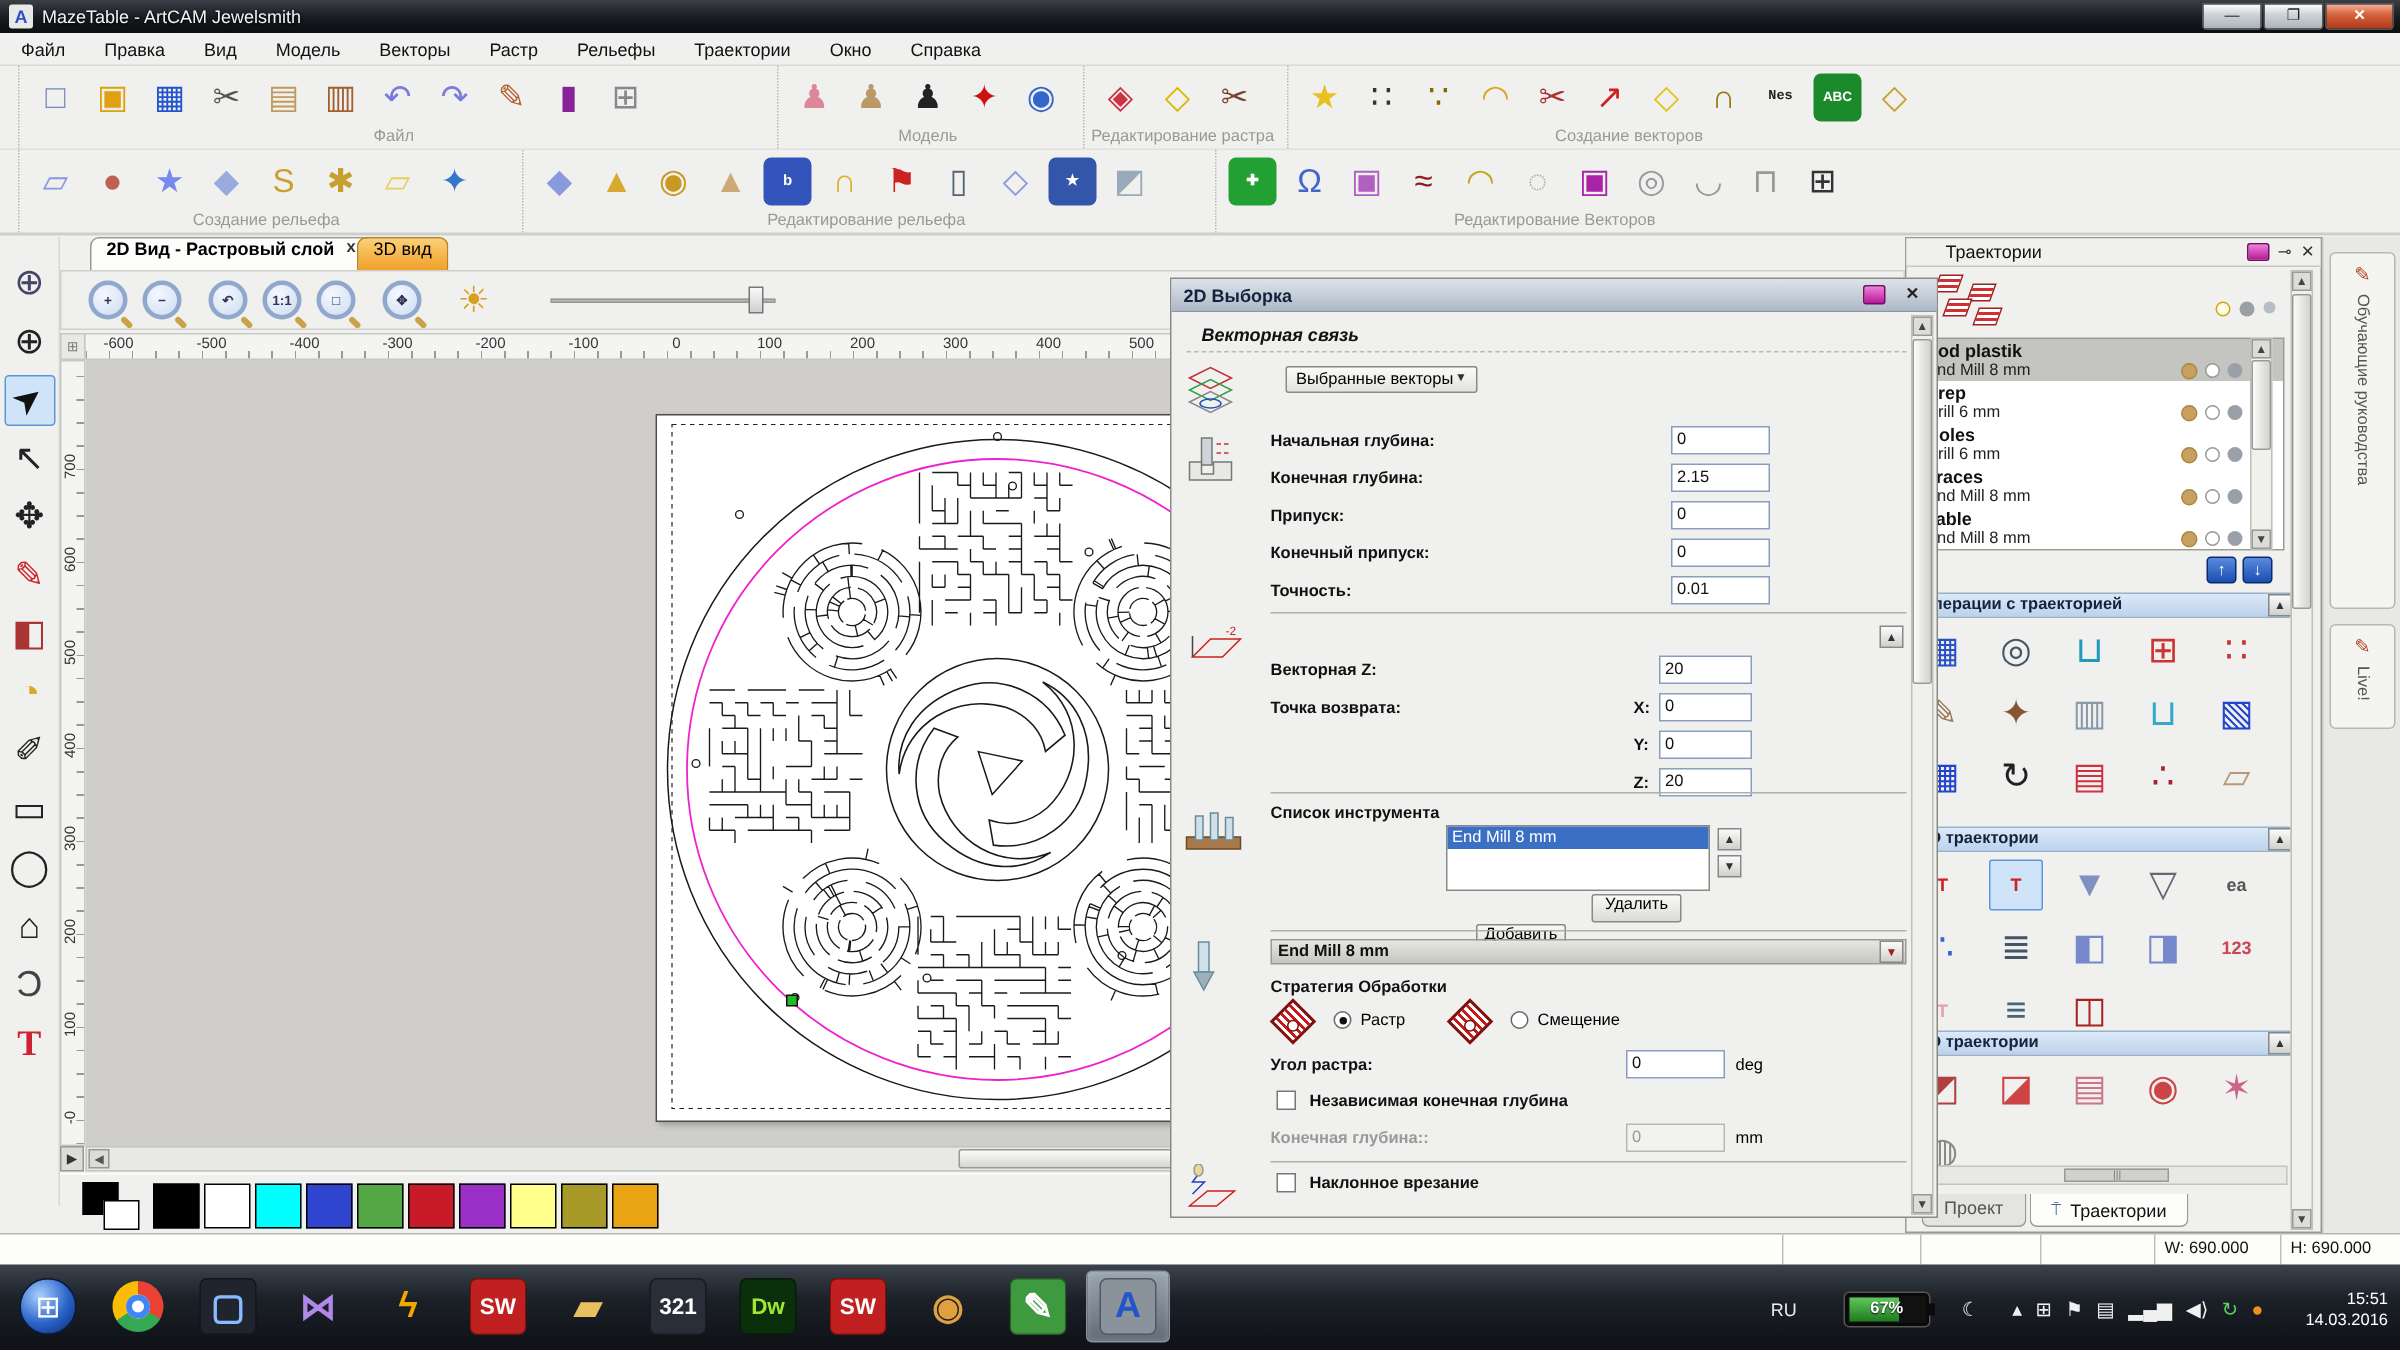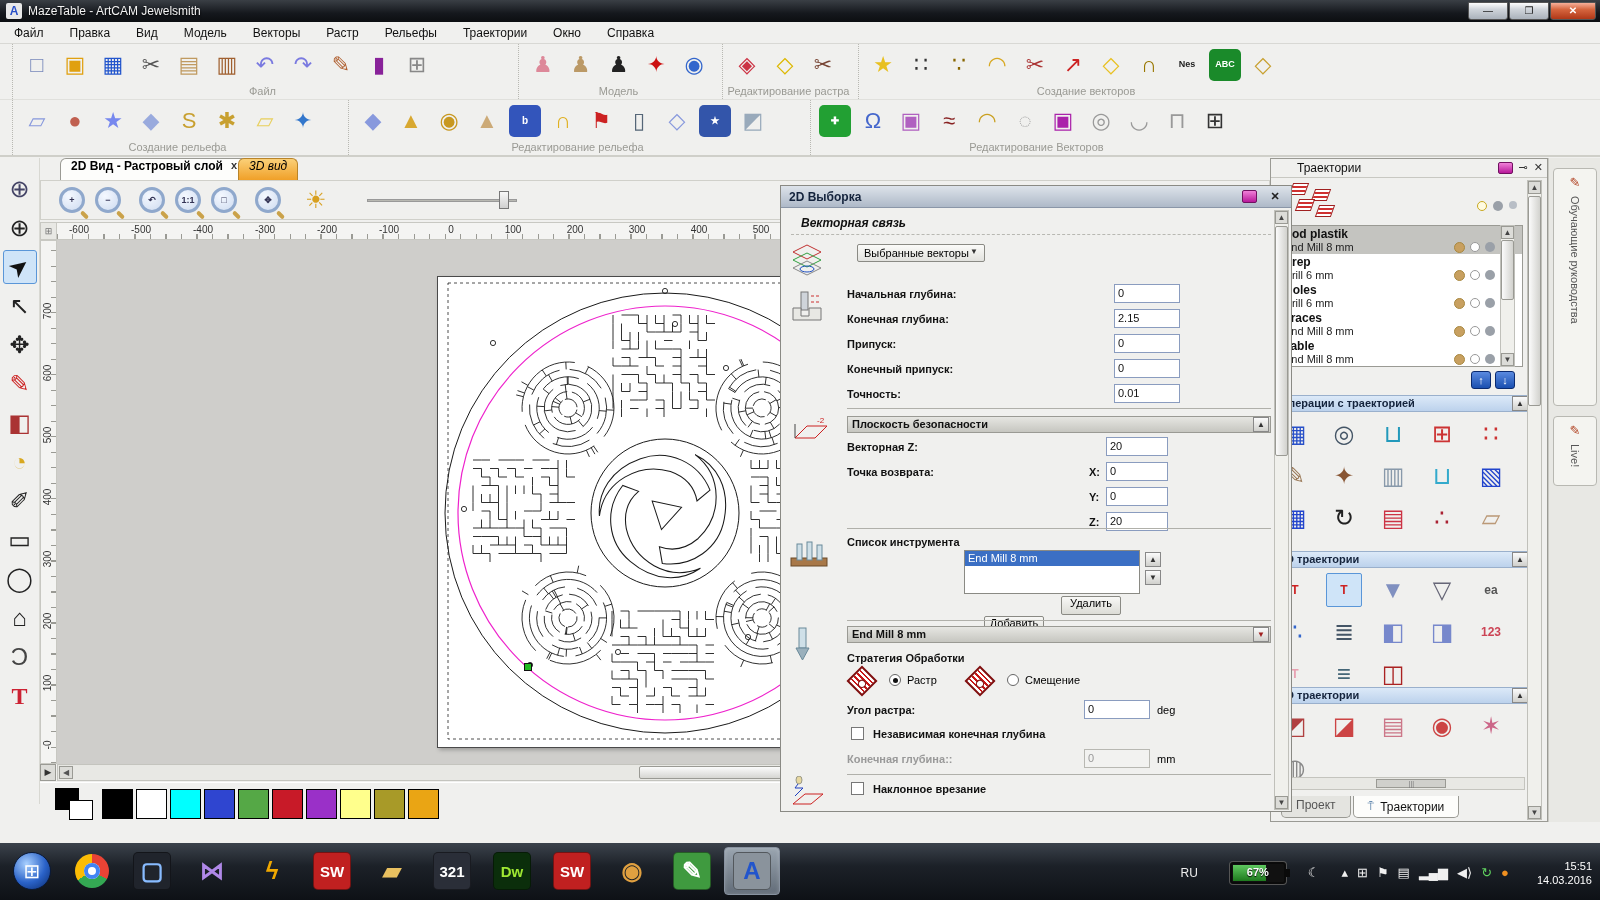--- a/index.html
+++ b/index.html
@@ -27,21 +27,21 @@
   .rgroup .icons { display:flex; align-items:center; gap:6px; padding:3px 8px 0 8px; height:38px; }
   .rgroup .glabel { position:absolute; bottom:2px; left:0; right:0; text-align:center; font-size:11px; color:#9a9a94; }
   .ricon { width:32px; height:32px; display:flex; align-items:center; justify-content:center; border-radius:3px; }
   .ricon span { font-size:22px; line-height:1; }
   .ricon.tile span { font-size:10px; font-weight:bold; }
 
   
   #tabrow { left:56px; top:158px; width:1214px; height:22px; z-index:40; }
   .vtab { position:absolute; top:0; height:22px; border:1px solid #9a9a94; border-bottom:none; border-radius:6px 6px 0 0; display:flex; align-items:flex-start; padding:0 10px; font-size:12px; gap:8px; }
   .vtab.active { background:#fdfdfb; font-weight:bold; }
-  .vtab.orange { background:linear-gradient(#fbd078,#f0a028); border-color:#b8842a;font-style:italic; }
+  .vtab.orange { background:linear-gradient(#fbd078,#f0a028); border-color:#b8842a; }
   .tabclose { font-size:11px; font-weight:bold; color:#333; }
 
   
   #viewbar { left:40px; top:180px; width:1230px; height:40px; background:#f0f0ee; border:1px solid #d0d0ca; z-index:39; display:flex; align-items:center; gap:10px; padding-left:18px; }
   .mag { width:26px; height:26px; border-radius:50%; border:3px solid #8fa8cc; background:radial-gradient(circle at 35% 30%, #f4f8ff, #cfdcf0); position:relative; display:flex; align-items:center; justify-content:center; font-size:9px; font-weight:bold; color:#335; }
   .mag::after { content:""; position:absolute; right:-7px; bottom:-7px; width:9px; height:4px; background:#caa24a; transform:rotate(45deg); border-radius:2px; }
   #slider { position:relative; width:150px; height:20px; margin-left:30px; }
   #slider .track { position:absolute; left:0; right:0; top:9px; height:3px; background:#b8b8b2; border:1px solid #999; }
   #slider .thumb { position:absolute; top:1px; width:10px; height:18px; background:linear-gradient(#f8f8f8,#d0d0d0); border:1px solid #777; }
 
@@ -278,21 +278,21 @@
           <div class="ricon">
             <span style="color: rgb(204, 34, 34);">↗</span>
           </div>
           <div class="ricon">
             <span style="color: rgb(232, 192, 32);">◇</span>
           </div>
           <div class="ricon">
             <span style="color: rgb(153, 119, 0);">∩</span>
           </div>
           <div class="ricon tile">
-            <span style="color: rgb(34, 34, 34); font-size: 9px;">Nes</span>
+            <span style="color: rgb(34, 34, 34); font-size: 9px; font-family: Liberation Mono, monospace;">Nes</span>
           </div>
           <div class="ricon tile" style="background: rgb(26, 138, 42);">
             <span style="color: rgb(255, 255, 255); font-size: 9px;">ABC</span>
           </div>
           <div class="ricon">
             <span style="color: rgb(200, 160, 48);">◇</span>
           </div>
         </div>
         <div class="glabel">Создание векторов</div>
       </div>
@@ -817,23 +817,20 @@
         <input class="inp" value="0.01" style="left: 333px; top: 198px; width: 66px;">
       </div>
     <div class="solid-sep" style="left:66px;top:222px;width:424px;"></div>
     <div class="dlicon" style="top:228px;">
       <svg width="44" height="36">
           <path d="M8 24 L20 12 L40 12 L28 24 Z" fill="none" stroke="#cc2020"></path>
           <path d="M8 24 v-14" stroke="#444"></path>
           <text x="30" y="9" font-size="8" fill="#cc2020">-2</text>
         </svg>
     </div>
-    <div class="secbar" style="left:66px;top:230px;width:424px;">
-      <span>Плоскость безопасности</span>
-    </div>
     <div class="secarr" style="left:472px;top:231px;">▲</div>
     <div id="safetyrows">
         <div class="drow-label" style="left: 66px; top: 255px;">Векторная Z:</div>
         <input class="inp" value="20" style="left: 325px; top: 251px; width: 62px;">
         <div class="drow-label" style="left: 66px; top: 280px;">Точка возврата:</div>
         <div class="drow-label" style="left: 308px; top: 280px;">X:</div>
         <input class="inp" value="0" style="left: 325px; top: 276px; width: 62px;">
         <div class="drow-label" style="left: 308px; top: 305px;">Y:</div>
         <input class="inp" value="0" style="left: 325px; top: 301px; width: 62px;">
         <div class="drow-label" style="left: 308px; top: 330px;">Z:</div>
@@ -896,20 +893,27 @@
     </div>
     <div class="chk" style="left:70px;top:596px;"></div>
     <div class="drow-label" style="left:92px;top:597px;">Наклонное врезание</div>
     <div class="vscroll" style="right:2px;top:24px;height:600px;">
       <div class="sarr" style="top:0;">▲</div>
         <div class="sthumb" style="top:15px;height:230px;"></div>
         <div class="sarr" style="bottom:0;">▼</div>
     </div>
   </div>
 
+  <div id="statusbar" class="abs">
+      <div class="scell" style="width: 92px;"></div>
+      <div class="scell" style="width: 80px;"></div>
+      <div class="scell" style="width: 76px;"></div>
+      <div class="scell" style="width: 84px;">W: 690.000</div>
+      <div class="scell" style="width: 80px;">H: 690.000</div>
+    </div>
 
   <div id="taskbar" class="abs">
     <div id="tray">
       <span id="lang">RU</span>
       <span class="batt">
           <span class="fill"></span>
           <span class="pct">67%</span>
         </span>
       <span class="tico">☾</span>
       <span id="trayicons" style="display:flex;gap:9px;align-items:center;">

